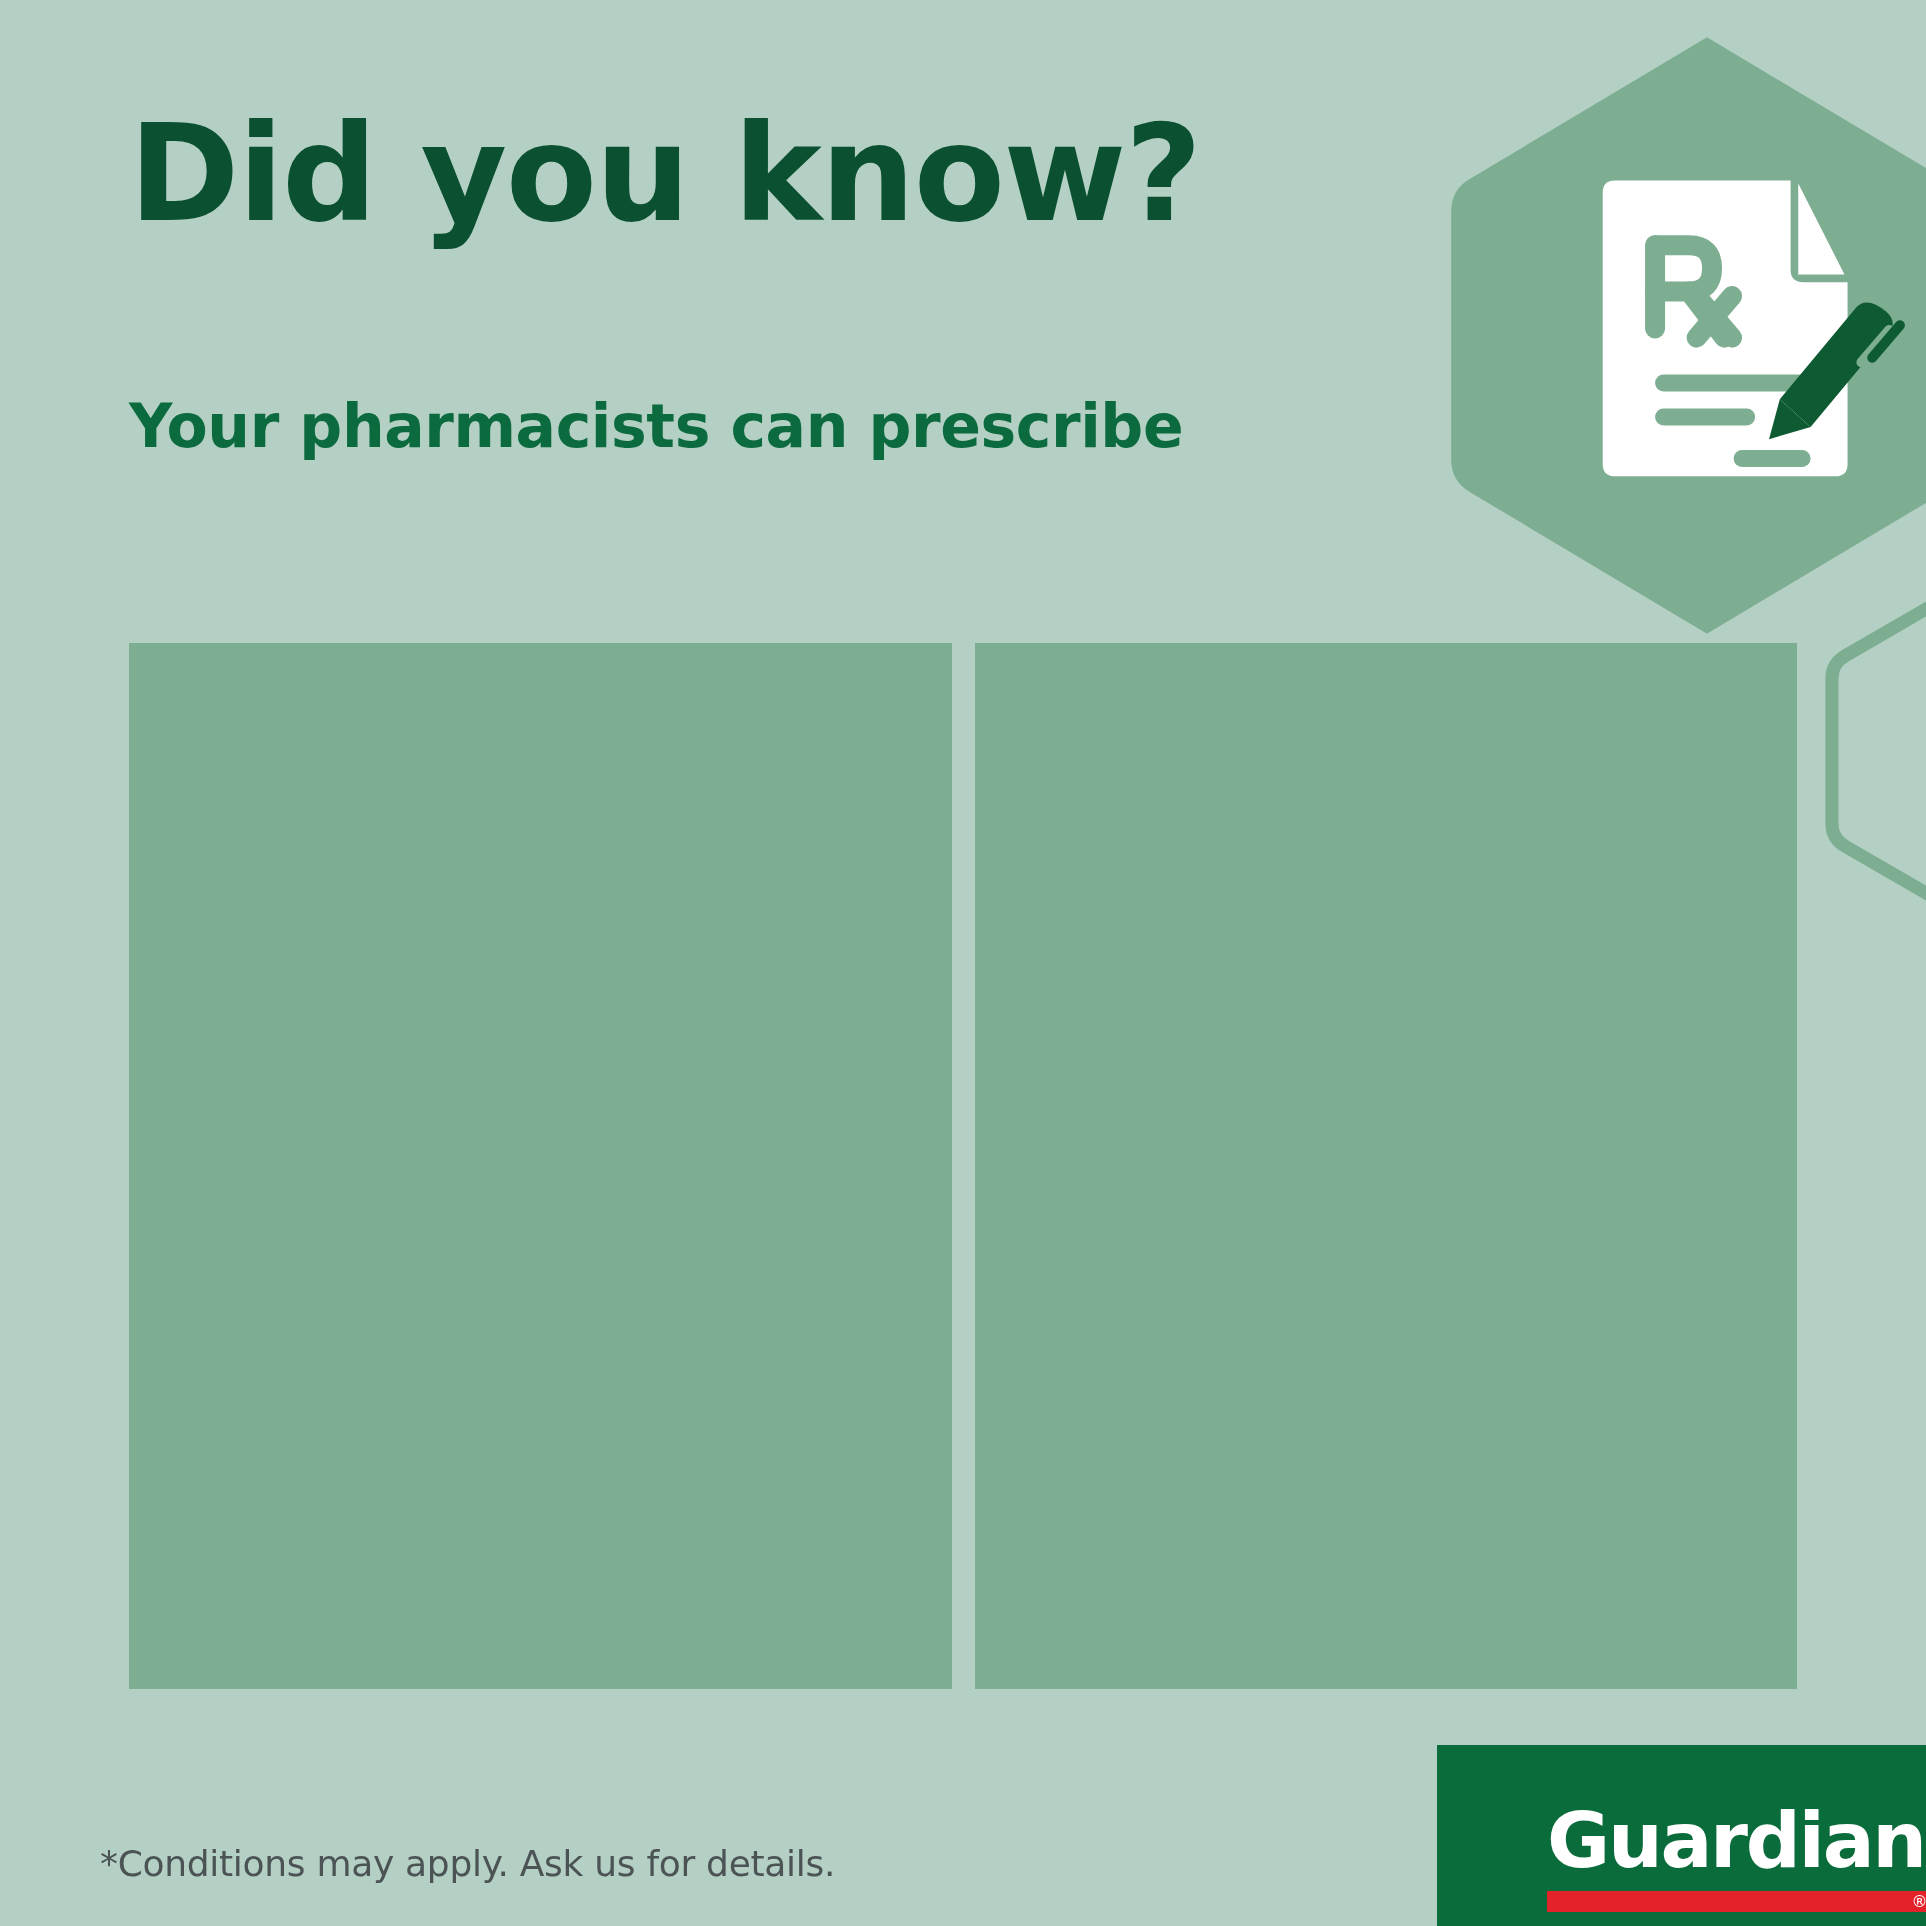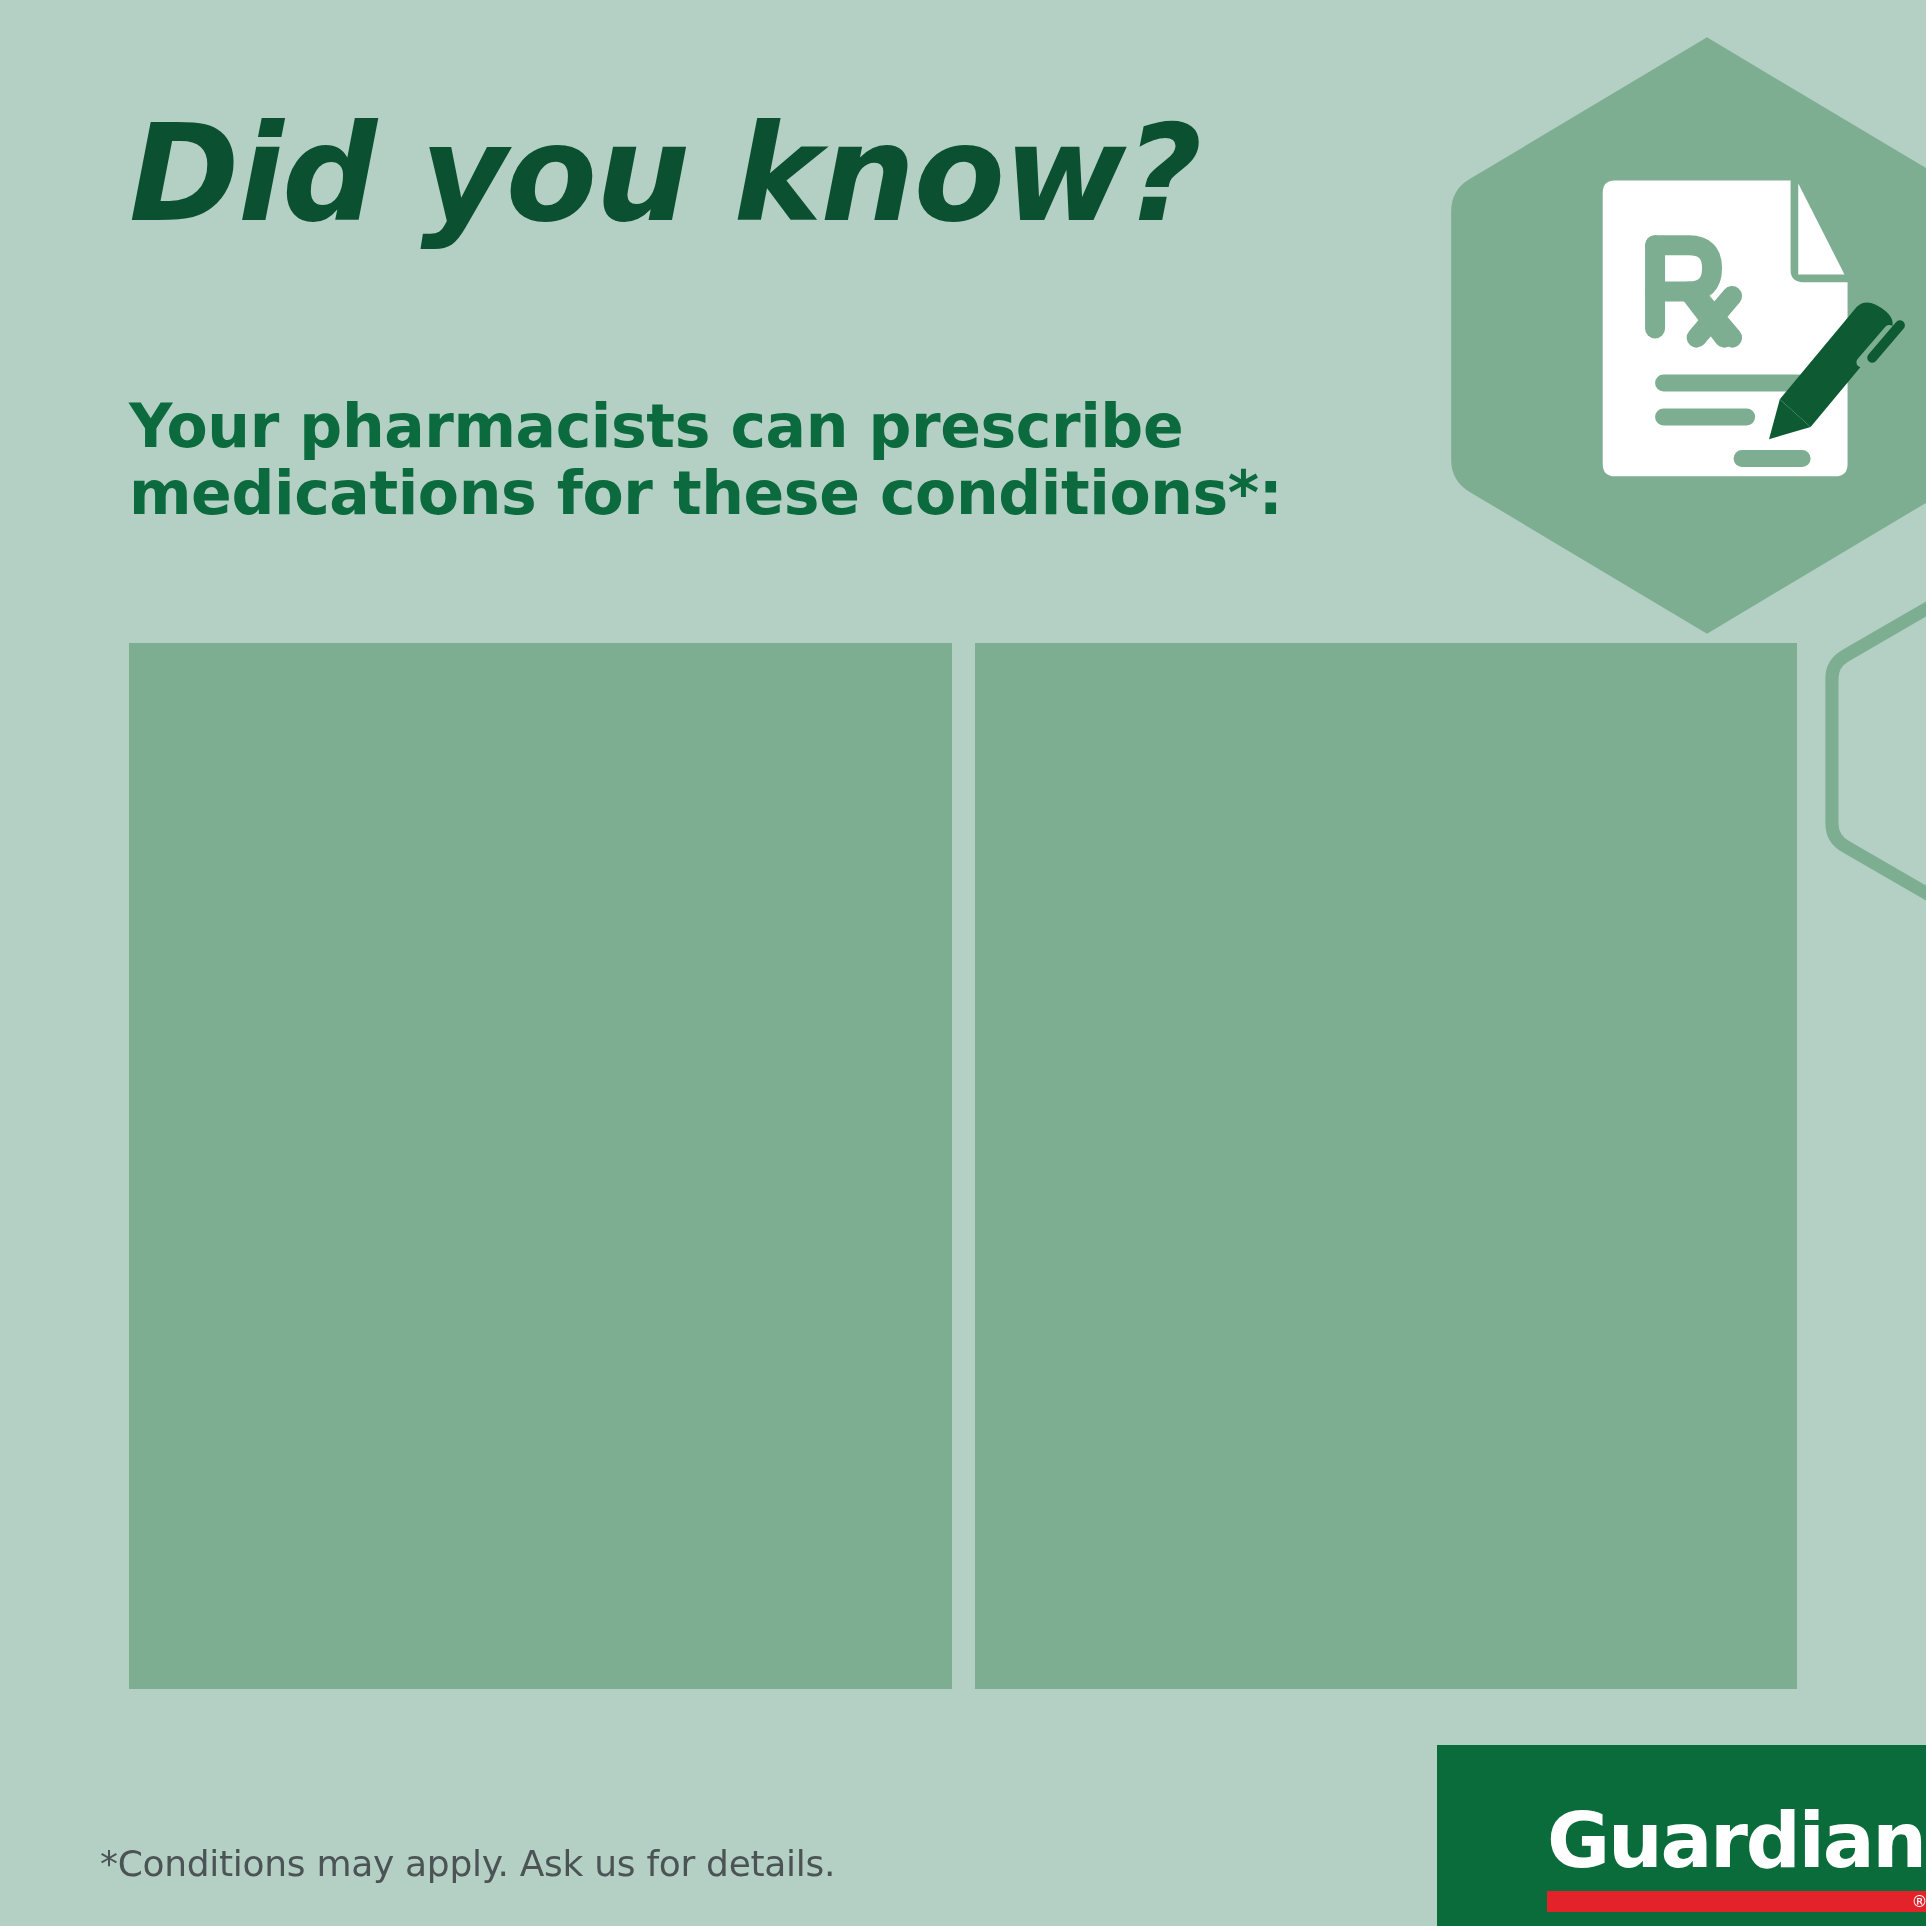--- a/index.html
+++ b/index.html
@@ -39,21 +39,20 @@
     position: absolute;
     left: 129px;
     top: 108px;
     width: 1156px;
     color: #0b5131;
     font-size: 133px;
     line-height: 1.0;
     font-weight: 700;
     letter-spacing: -1.5px;
     white-space: nowrap;
-    font-style: italic;
   }
   #subtitle {
     position: absolute;
     left: 129px;
     top: 393px;
     width: 1156px;
     color: #0c6b3e;
     font-size: 60px;
     line-height: 1.12;
     font-weight: 700;
@@ -174,21 +173,20 @@
   <svg id="hex-outline" class="hex-deco" viewBox="0 0 520 620">
     <path d="M18 216 Q18 196 36 186 L330 16 Q348 6 366 16 L660 186
              Q678 196 678 216 L678 404 Q678 424 660 434 L366 604
              Q348 614 330 604 L36 434 Q18 424 18 404 Z" fill="none" stroke="#7eae92" stroke-width="17"></path>
   </svg>
 
   <div id="headline">Did you know?</div>
 
   <div id="subtitle">
     <span class="sub-line">Your pharmacists can prescribe</span>
-    <span class="sub-line">medications for these conditions*:</span>
   </div>
 
   <div id="panels">
     <div id="panel-left" class="panel"></div>
     <div id="panel-right" class="panel"></div>
   </div>
 
   <div id="footnote">*Conditions may apply. Ask us for details.</div>
 
   <div id="guardian-logo">

